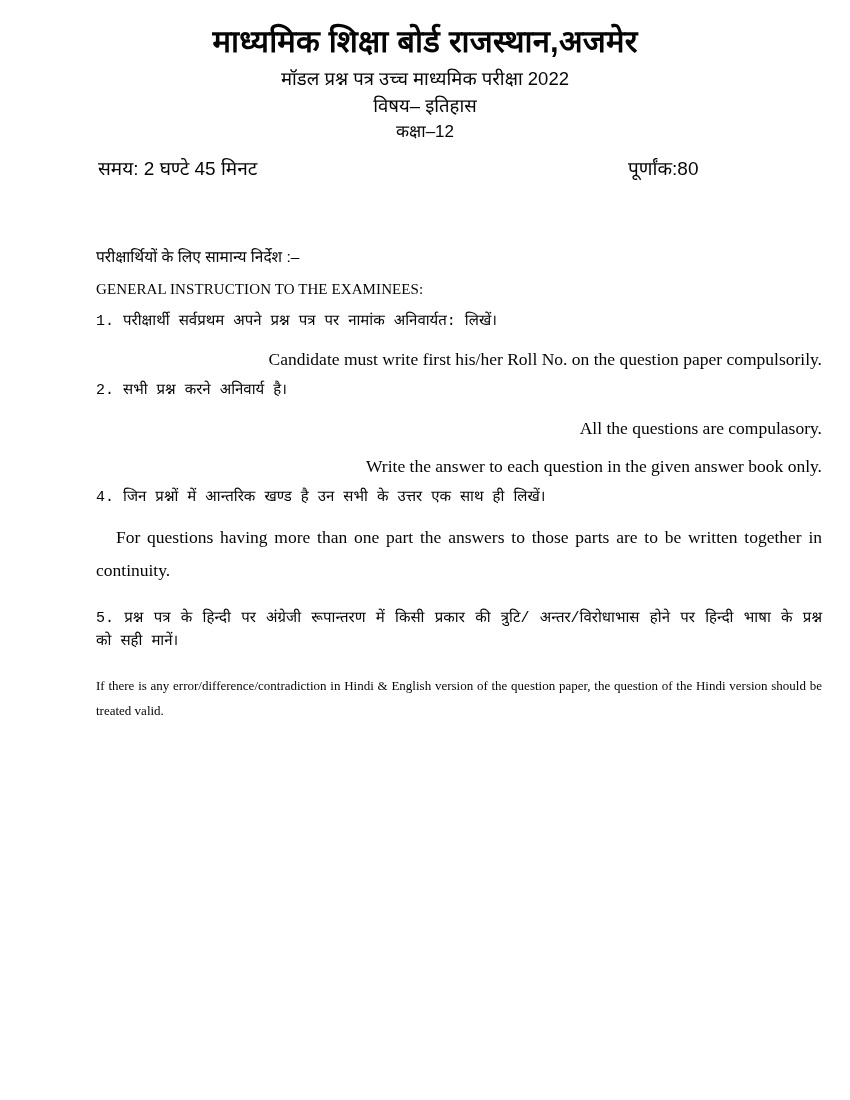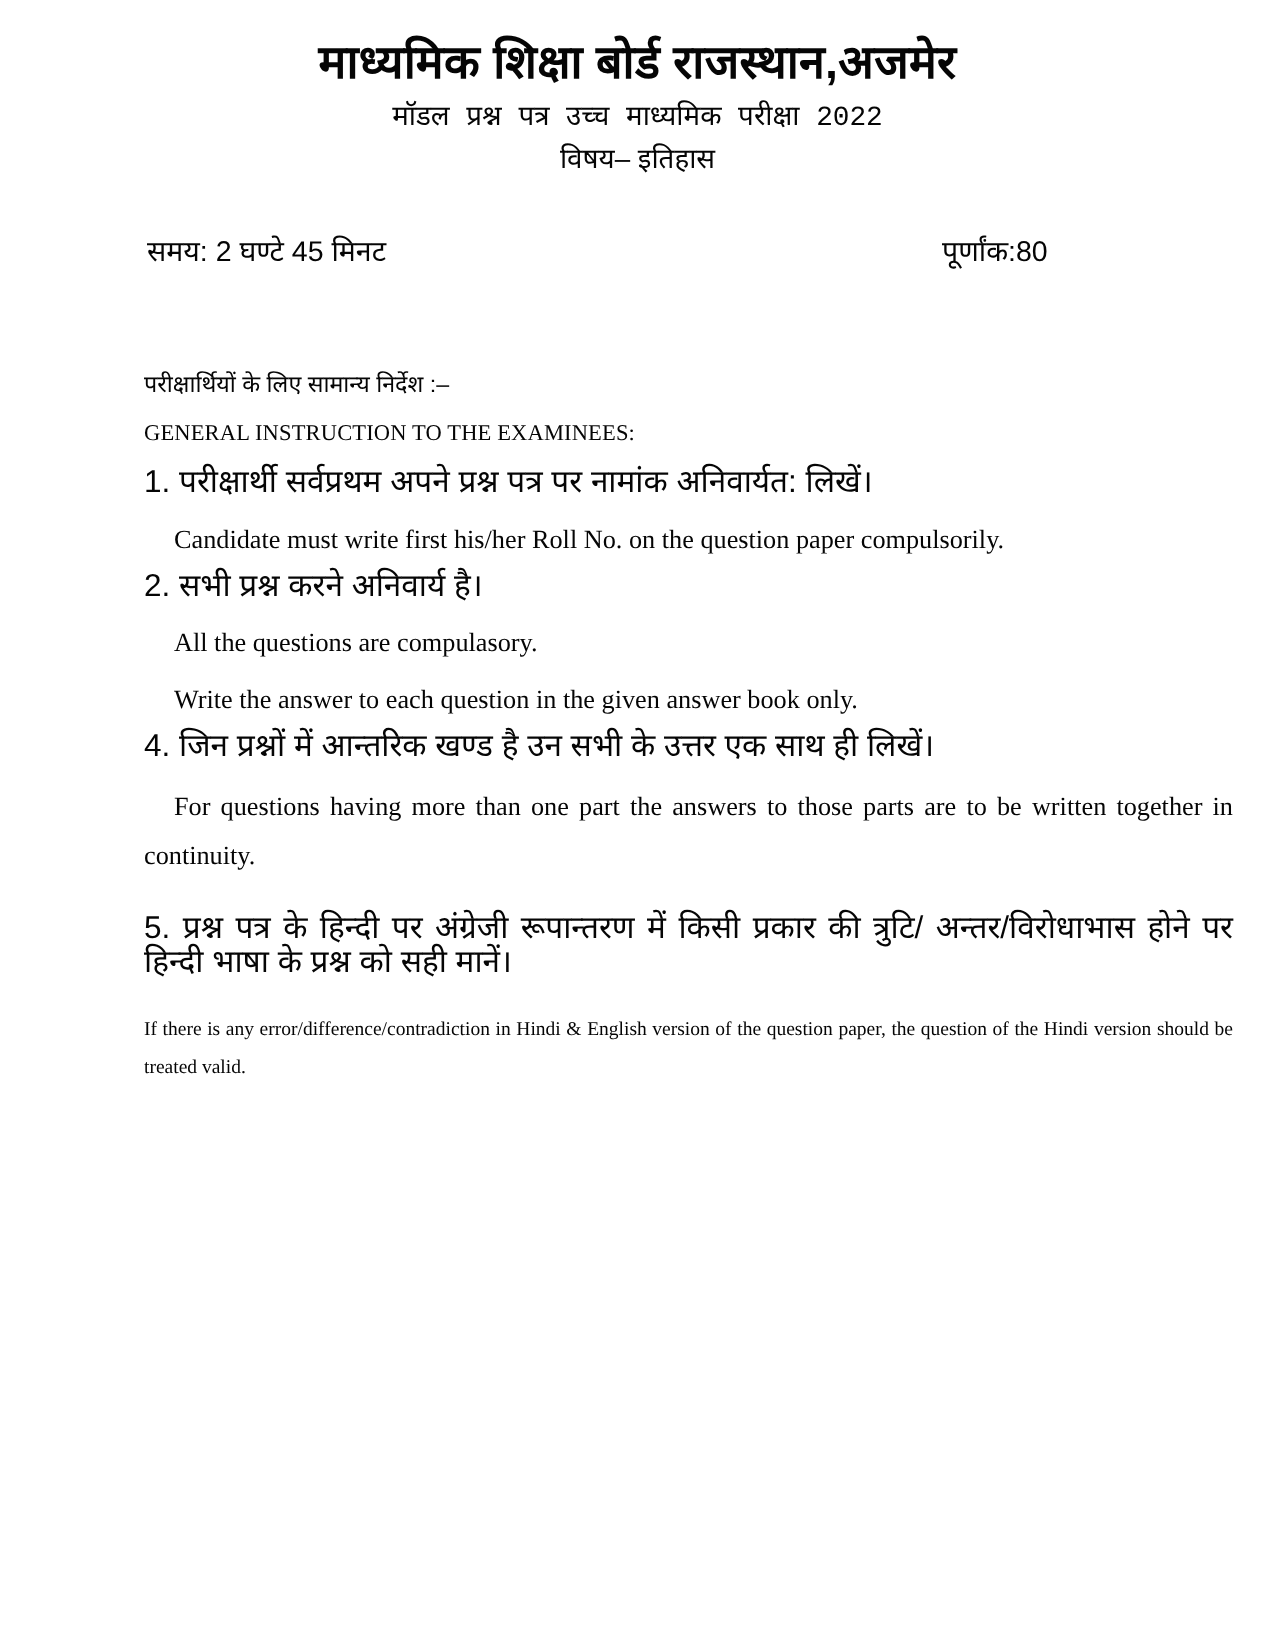--- a/index.html
+++ b/index.html
@@ -37,21 +37,21 @@
   .board-title {
     font-family: "Liberation Sans", "DejaVu Sans", sans-serif;
     font-weight: bold;
     font-size: 31px;
     line-height: 40px;
     letter-spacing: 0.2px;
     white-space: nowrap;
   }
 
   .paper-line {
-    font-family: Liberation Mono, monospace;
+    font-family: Liberation Sans, sans-serif;
     font-size: 18.5px;
     line-height: 26px;
     margin-top: 4px;
     white-space: nowrap;
   }
 
   .subject-line {
     font-family: "Liberation Sans", "DejaVu Sans", sans-serif;
     font-size: 18.5px;
     line-height: 26px;
@@ -111,22 +111,22 @@
 
   .eng-head {
     font-family: "Liberation Serif", "DejaVu Serif", serif;
     font-size: 15px;
     line-height: 22px;
     margin: 0 0 10px 0;
     letter-spacing: 0.1px;
   }
 
   .hindi-item {
-    font-family: Liberation Sans, sans-serif;
-    font-size: 21px;
+    font-family: Liberation Mono, monospace;
+    font-size: 15px;
     line-height: 23px;
     margin: 0 0 6px 0;
     text-align: justify;
     text-justify: inter-word;
   }
   .hindi-item.wrap {
     text-align-last: left;
   }
 
   .eng-item {
@@ -148,32 +148,33 @@
   .eng-final {
     font-family: "Liberation Serif", "DejaVu Serif", serif;
     font-size: 13px;
     line-height: 25px;
     margin: 20px 0 0 0;
     text-align: justify;
     text-justify: inter-word;
     text-align-last: left;
   }
 
-  .gap-1 { margin-top: 14px; }
+  .gap-1 { margin-top: 14px; text-align: right; }
   .gap-2 { margin-top: 12px; }
 </style>
 </head>
 <body>
 
 <div class="page">
 
   <div class="header">
     <div class="board-title">माध्यमिक शिक्षा बोर्ड राजस्थान,अजमेर</div>
     <div class="paper-line">मॉडल प्रश्न पत्र उच्च माध्यमिक परीक्षा 2022</div>
     <div class="subject-line">विषय– इतिहास</div>
+    <div class="class-line">कक्षा–12</div>
   </div>
 
   <div class="meta-row">
     <div class="meta-time">समय: 2 घण्टे 45 मिनट</div>
     <div class="meta-marks">पूर्णांक:80</div>
   </div>
 
   <div class="body-block">
 
     <p class="hindi-head">परीक्षार्थियों के लिए सामान्य निर्देश :–</p>

